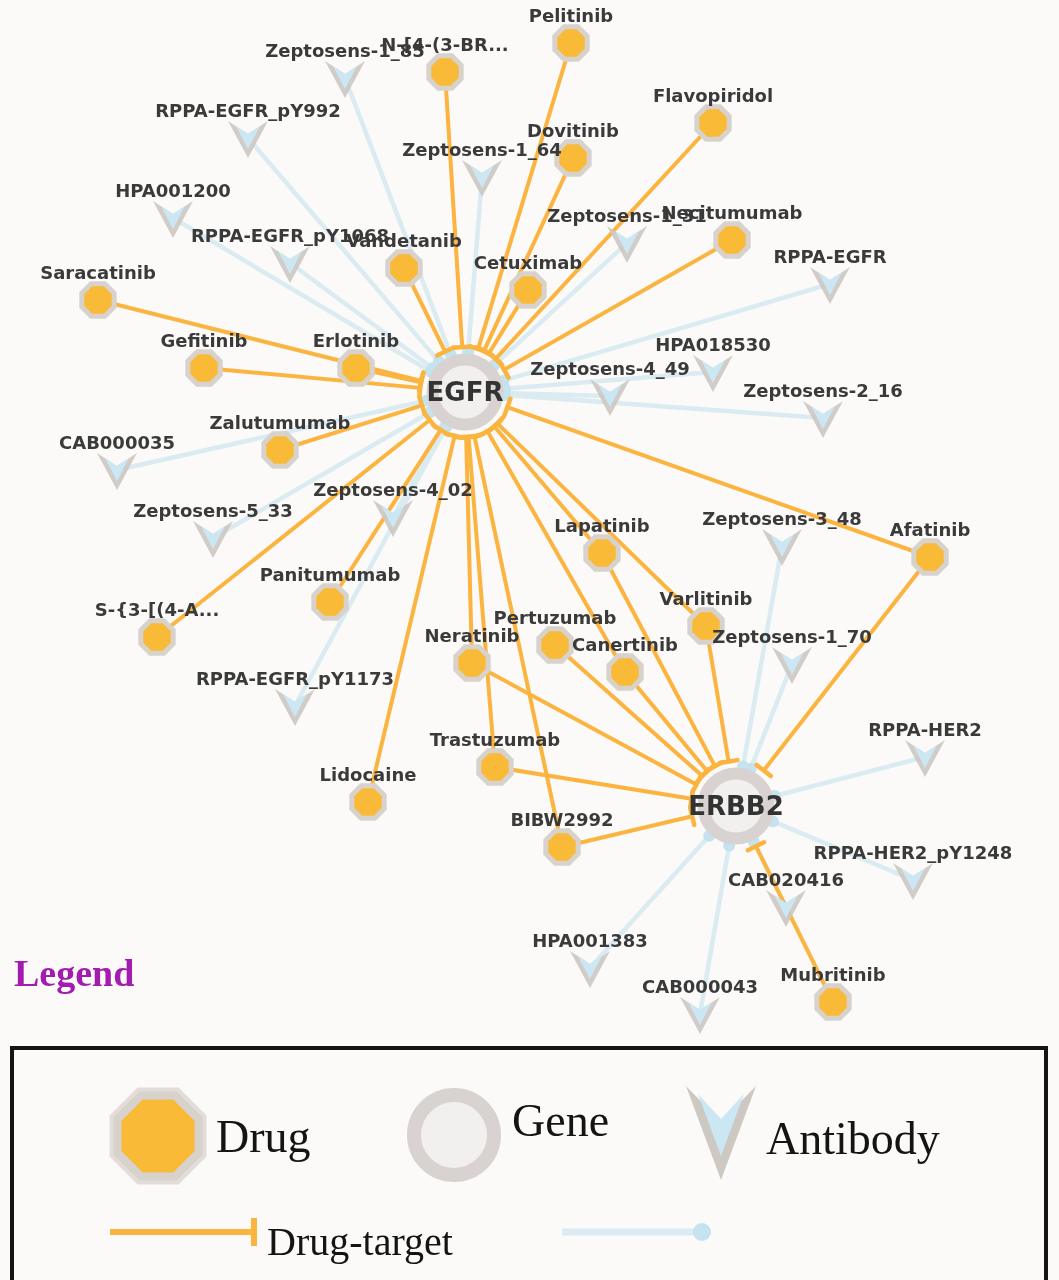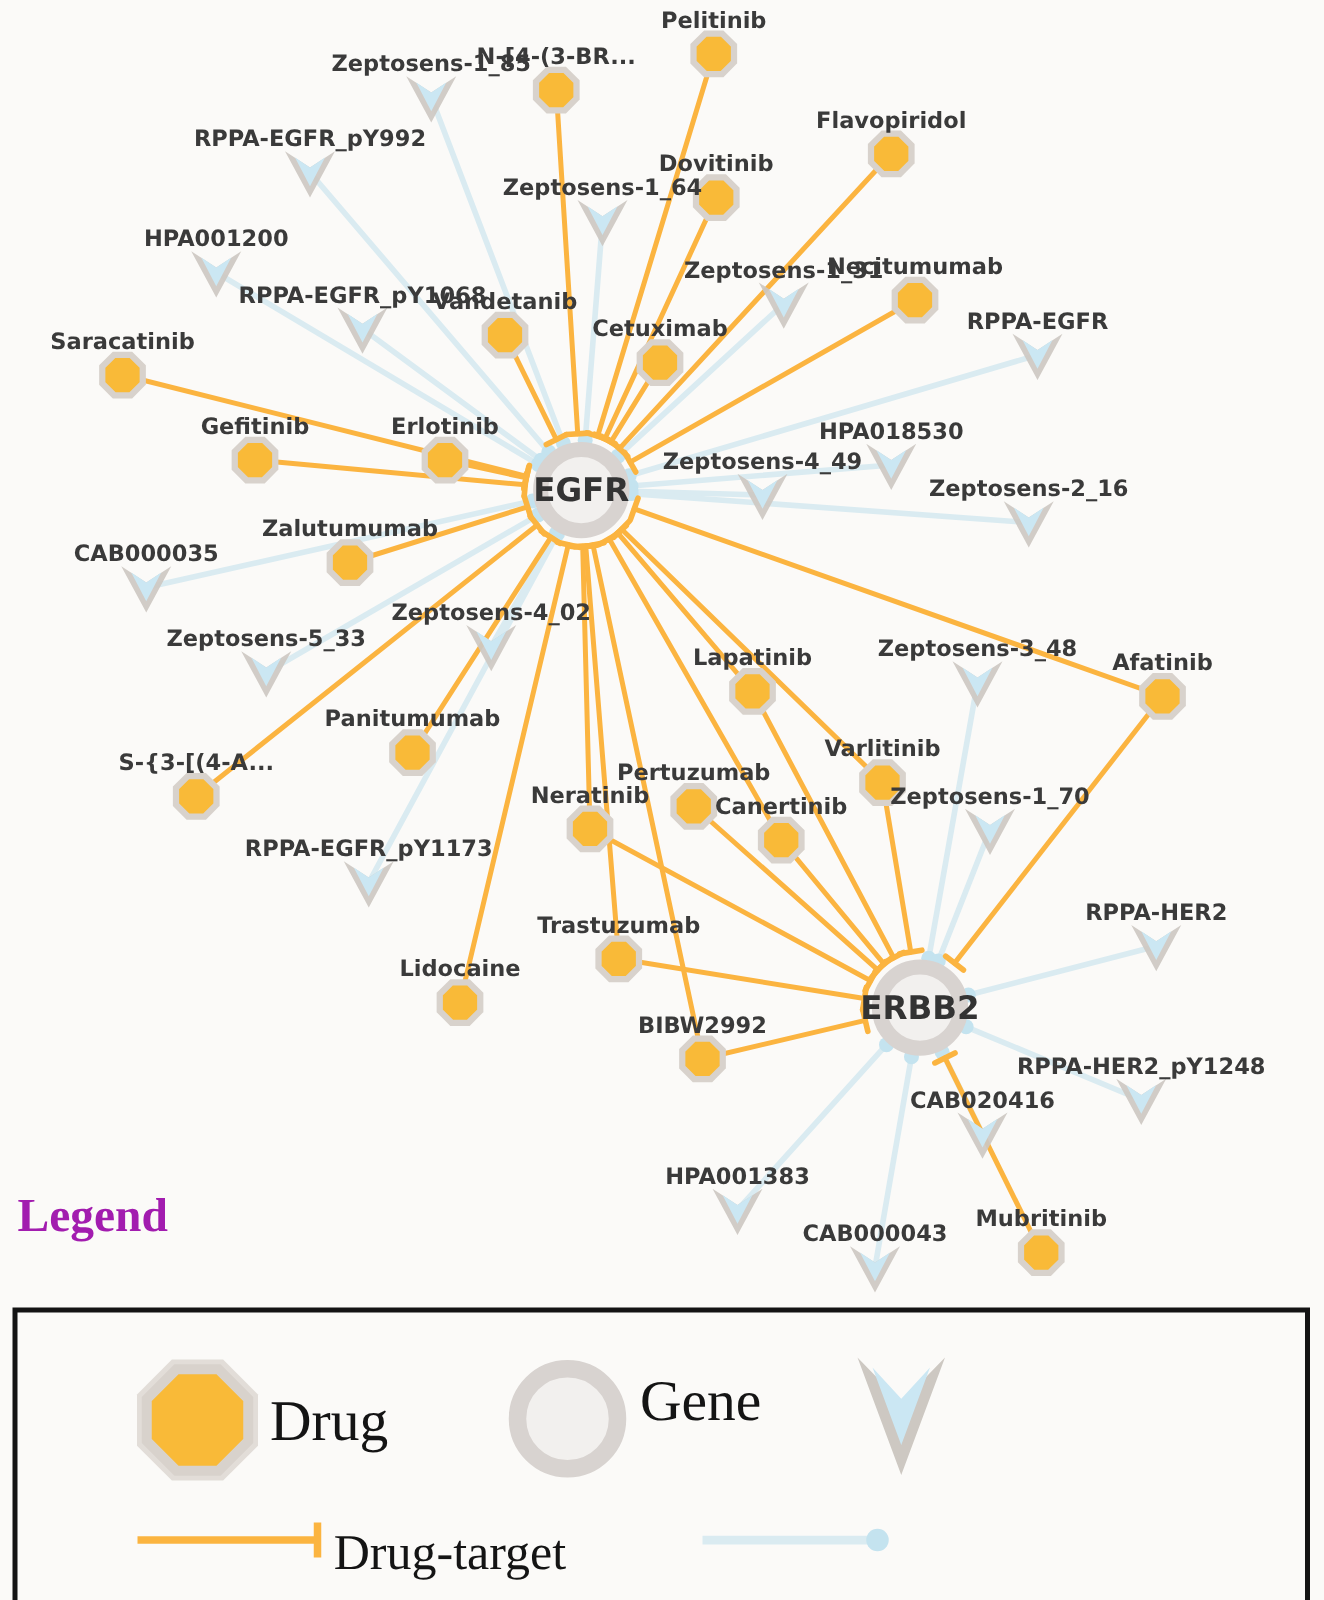--- a/index.html
+++ b/index.html
@@ -453,20 +453,21 @@
 
   <svg style="left:388px;top:33px;" width="104" height="104" viewBox="0 0 104 104">
     <circle cx="52" cy="52" r="40" fill="#F2F0EE" stroke="#D8D3D0" stroke-width="14"></circle>
   </svg>
   <span class="l-row1" style="left:498px;top:44px;">Gene</span>
 
   <svg style="left:662px;top:28px;" width="90" height="108" viewBox="0 0 90 108">
     <path d="M 10,8 L 45,102 L 80,8 L 45,44 Z" fill="#CDC8C2"></path>
     <path d="M 22,16 L 45,78 L 68,16 L 45,41 Z" fill="#CBE7F3"></path>
   </svg>
+  <span class="l-row1" style="left:752px;top:62px;">Antibody</span>
 
   <svg style="left:88px;top:164px;" width="175" height="36" viewBox="0 0 175 36">
     <line x1="8" y1="18" x2="152" y2="18" stroke="#FBB440" stroke-width="6"></line>
     <line x1="152" y1="4" x2="152" y2="32" stroke="#FBB440" stroke-width="6"></line>
   </svg>
   <span class="l-row2" style="left:253px;top:168px;">Drug-target</span>
 
   <svg style="left:540px;top:164px;" width="165" height="36" viewBox="0 0 165 36">
     <line x1="8" y1="18" x2="142" y2="18" stroke="#DAEBF1" stroke-width="7"></line>
     <circle cx="148" cy="18" r="9" fill="#C4E3EF"></circle>

